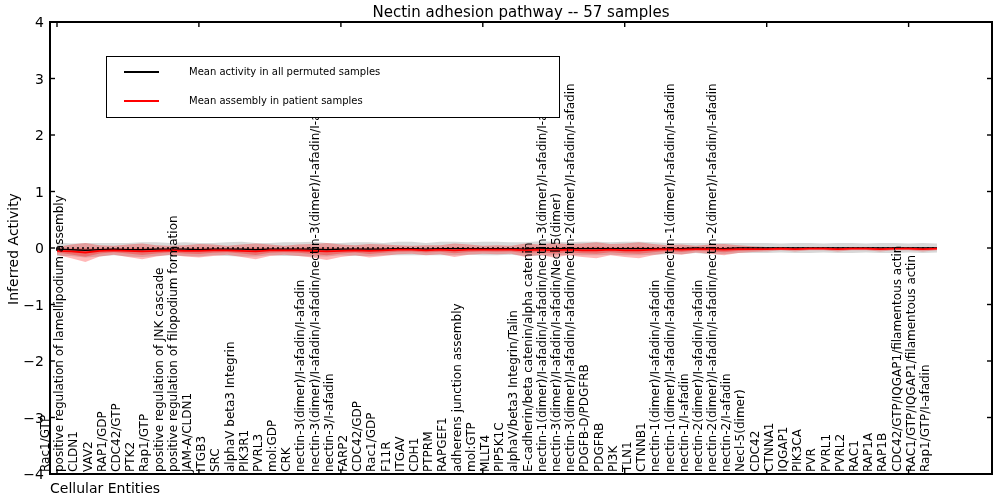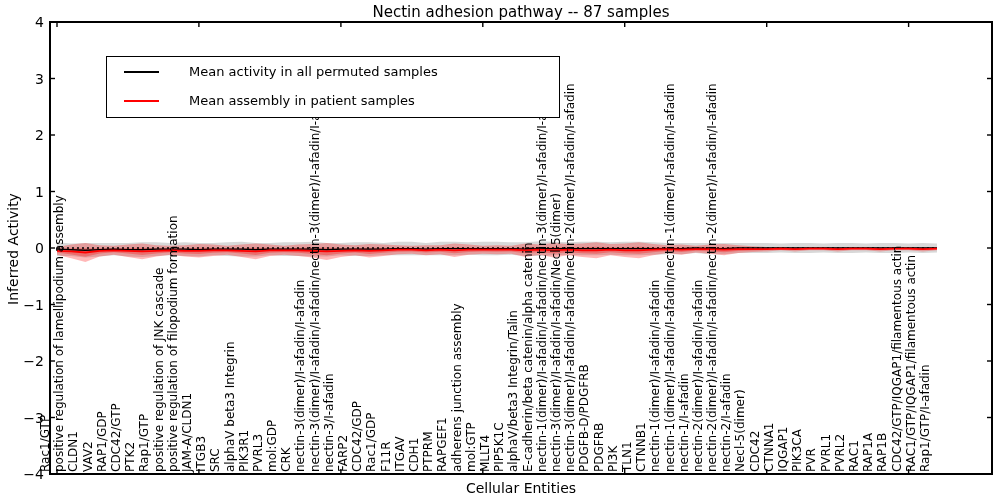--- a/index.html
+++ b/index.html
@@ -2,37 +2,37 @@
 <html><head>
 <meta charset="utf-8">
 <style>
   html,body{margin:0;padding:0;background:#fff;}
   #fig{position:relative;width:1000px;height:500px;background:#fff;
        font-family:"DejaVu Sans","Liberation Sans",sans-serif;color:#000;overflow:hidden;}
   #title{position:absolute;left:50px;top:3px;width:942px;text-align:center;
          font-size:15px;}
   #ylabel{position:absolute;left:-52px;top:241px;width:130px;text-align:center;
           font-size:14px;transform:rotate(-90deg);}
-  #xlabel{position:absolute;left:50px;top:480px;width:942px;text-align:center;font-size:14px;}
+  #xlabel{position:absolute;left:50px;top:480px;width:942px;font-size:14px;}
   #plot{position:absolute;left:50px;top:22px;width:942px;height:452px;}
   #plot svg{position:absolute;left:0;top:0;overflow:visible;}
   #yticklabels div{position:absolute;width:40px;text-align:right;font-size:14px;line-height:16px;}
   #xentities div{position:absolute;white-space:nowrap;font-size:12px;line-height:12px;
                  transform-origin:0 100%;transform:rotate(-90deg);}
   #legend{position:absolute;left:56px;top:34px;width:452px;height:60px;background:#fff;
           border:1.6px solid #000;z-index:5;}
   .lrow{display:flex;align-items:center;height:29px;}
   .lsample{width:35px;height:2px;margin-left:17px;flex:0 0 35px;}
-  .ltext{margin-left:30px;font-size:13px;white-space:nowrap;}
+  .ltext{margin-left:30px;font-size:10px;white-space:nowrap;}
 </style>
 </head>
 <body>
 
 <div id="fig">
-  <div id="title">Nectin adhesion pathway -- 87 samples</div>
+  <div id="title">Nectin adhesion pathway -- 57 samples</div>
   <div id="ylabel">Inferred Activity</div>
   <div id="xlabel">Cellular Entities</div>
 
   <div id="yticklabels">
       <div style="left: 4px; top: 466px;">−4</div>
       <div style="left: 4px; top: 409.5px;">−3</div>
       <div style="left: 4px; top: 353px;">−2</div>
       <div style="left: 4px; top: 296.5px;">−1</div>
       <div style="left: 4px; top: 240px;">0</div>
       <div style="left: 4px; top: 183.5px;">1</div>

